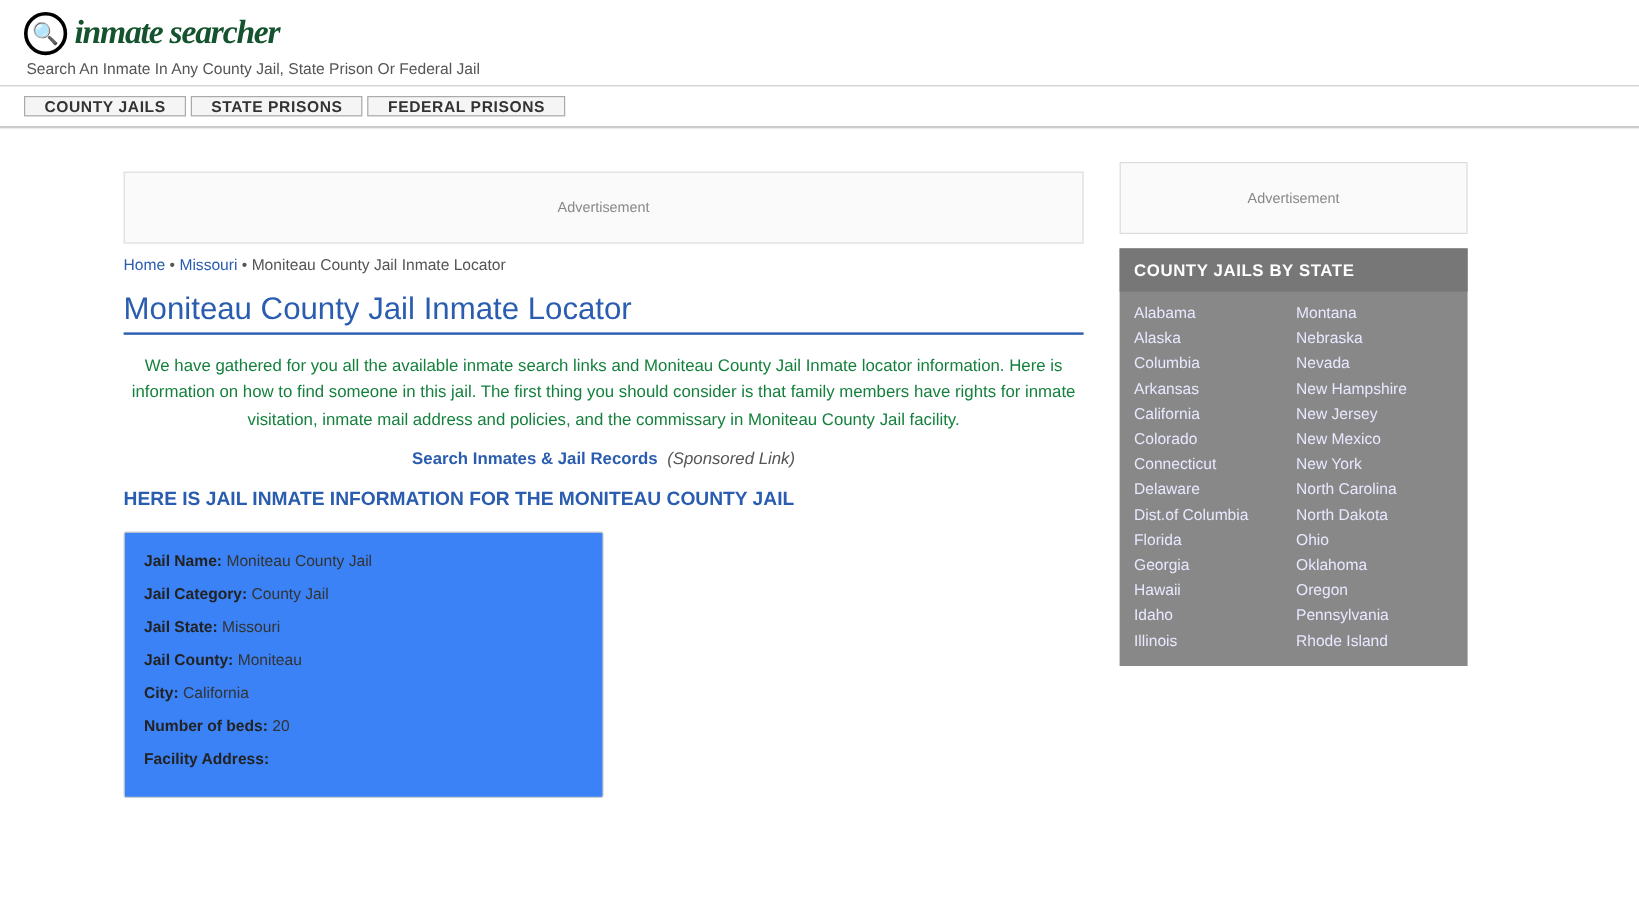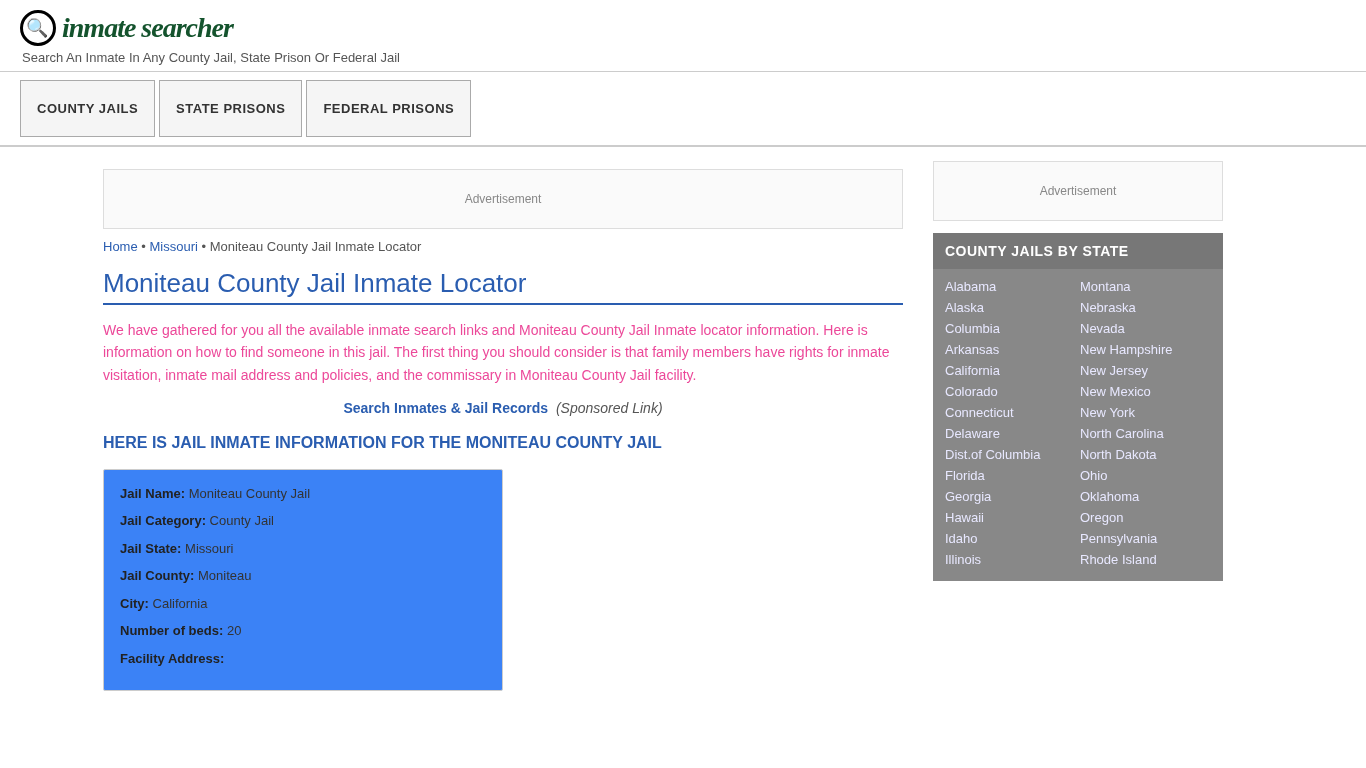--- a/index.html
+++ b/index.html
@@ -7,39 +7,39 @@
 
     
     #header { padding: 10px 20px 6px 20px; border-bottom: 1px solid #ccc; }
     #logo-area { display: flex; align-items: center; gap: 6px; margin-bottom: 4px; }
     #logo-icon { width: 36px; height: 36px; border: 3px solid #000; border-radius: 50%; display: flex; align-items: center; justify-content: center; font-size: 18px; font-weight: bold; color: #000; background: #fff; }
     #logo-text { font-size: 28px; font-weight: bold; font-style: italic; font-family: Georgia, serif; color: #000; letter-spacing: -1px; }
     #tagline { font-size: 13px; color: #555; margin-left: 2px; }
 
     
     #nav { padding: 8px 20px; border-bottom: 2px solid #ccc; display: flex; gap: 4px; }
-    .nav-btn { padding: 20px 16px; border: 1px solid #aaa; background: #f5f5f5; font-size: 13px; font-weight: bold; color: #333; cursor: pointer; letter-spacing: 0.5px; text-transform: uppercase; }
+    .nav-btn { padding: 0 16px; border: 1px solid #aaa; background: #f5f5f5; font-size: 13px; font-weight: bold; color: #333; cursor: pointer; letter-spacing: 0.5px; text-transform: uppercase; }
 
     
-    #main-layout { display: flex; max-width: 1200px; margin: 0 auto; padding: 4px 20px; }
+    #main-layout { display: flex; max-width: 1200px; margin: 0 auto; padding: 18px 20px; }
     #content { flex: 1; padding: 10px 20px 20px 0; max-width: 820px; }
     #sidebar { width: 300px; min-width: 280px; padding: 10px 0 10px 10px; }
 
     
     #ad-banner { text-align: center; padding: 6px; font-size: 12px; color: #888; border: 1px solid #ddd; margin: 8px 0 10px 0; background: #fafafa; min-height: 60px; display: flex; align-items: center; justify-content: center; }
 
     
     #breadcrumb { font-size: 13px; color: #555; margin-bottom: 14px; margin-top: 8px; }
     #breadcrumb a { color: #2a5db0; text-decoration: none; }
 
     
     #page-title { font-size: 26px; color: #2a5db0; font-weight: normal; margin-bottom: 14px; padding-bottom: 4px; border-bottom: 2px solid #2a5db0; }
 
     
-    #description { font-size: 14px; color: #ec4899; line-height: 1.6; margin-bottom: 14px; }
+    #description { font-size: 14px; color: #15803d; line-height: 1.6; margin-bottom: 14px; text-align: center; }
 
     
     #sponsored-link { text-align: center; margin: 10px 0 16px 0; font-size: 14px; }
     #sponsored-link a { color: #2a5db0; font-weight: bold; text-decoration: none; }
     #sponsored-text { color: #555; font-style: italic; }
 
     
     #subheading { font-size: 16px; font-weight: bold; color: #2a5db0; text-transform: uppercase; margin-bottom: 14px; line-height: 1.4; }
 
     

